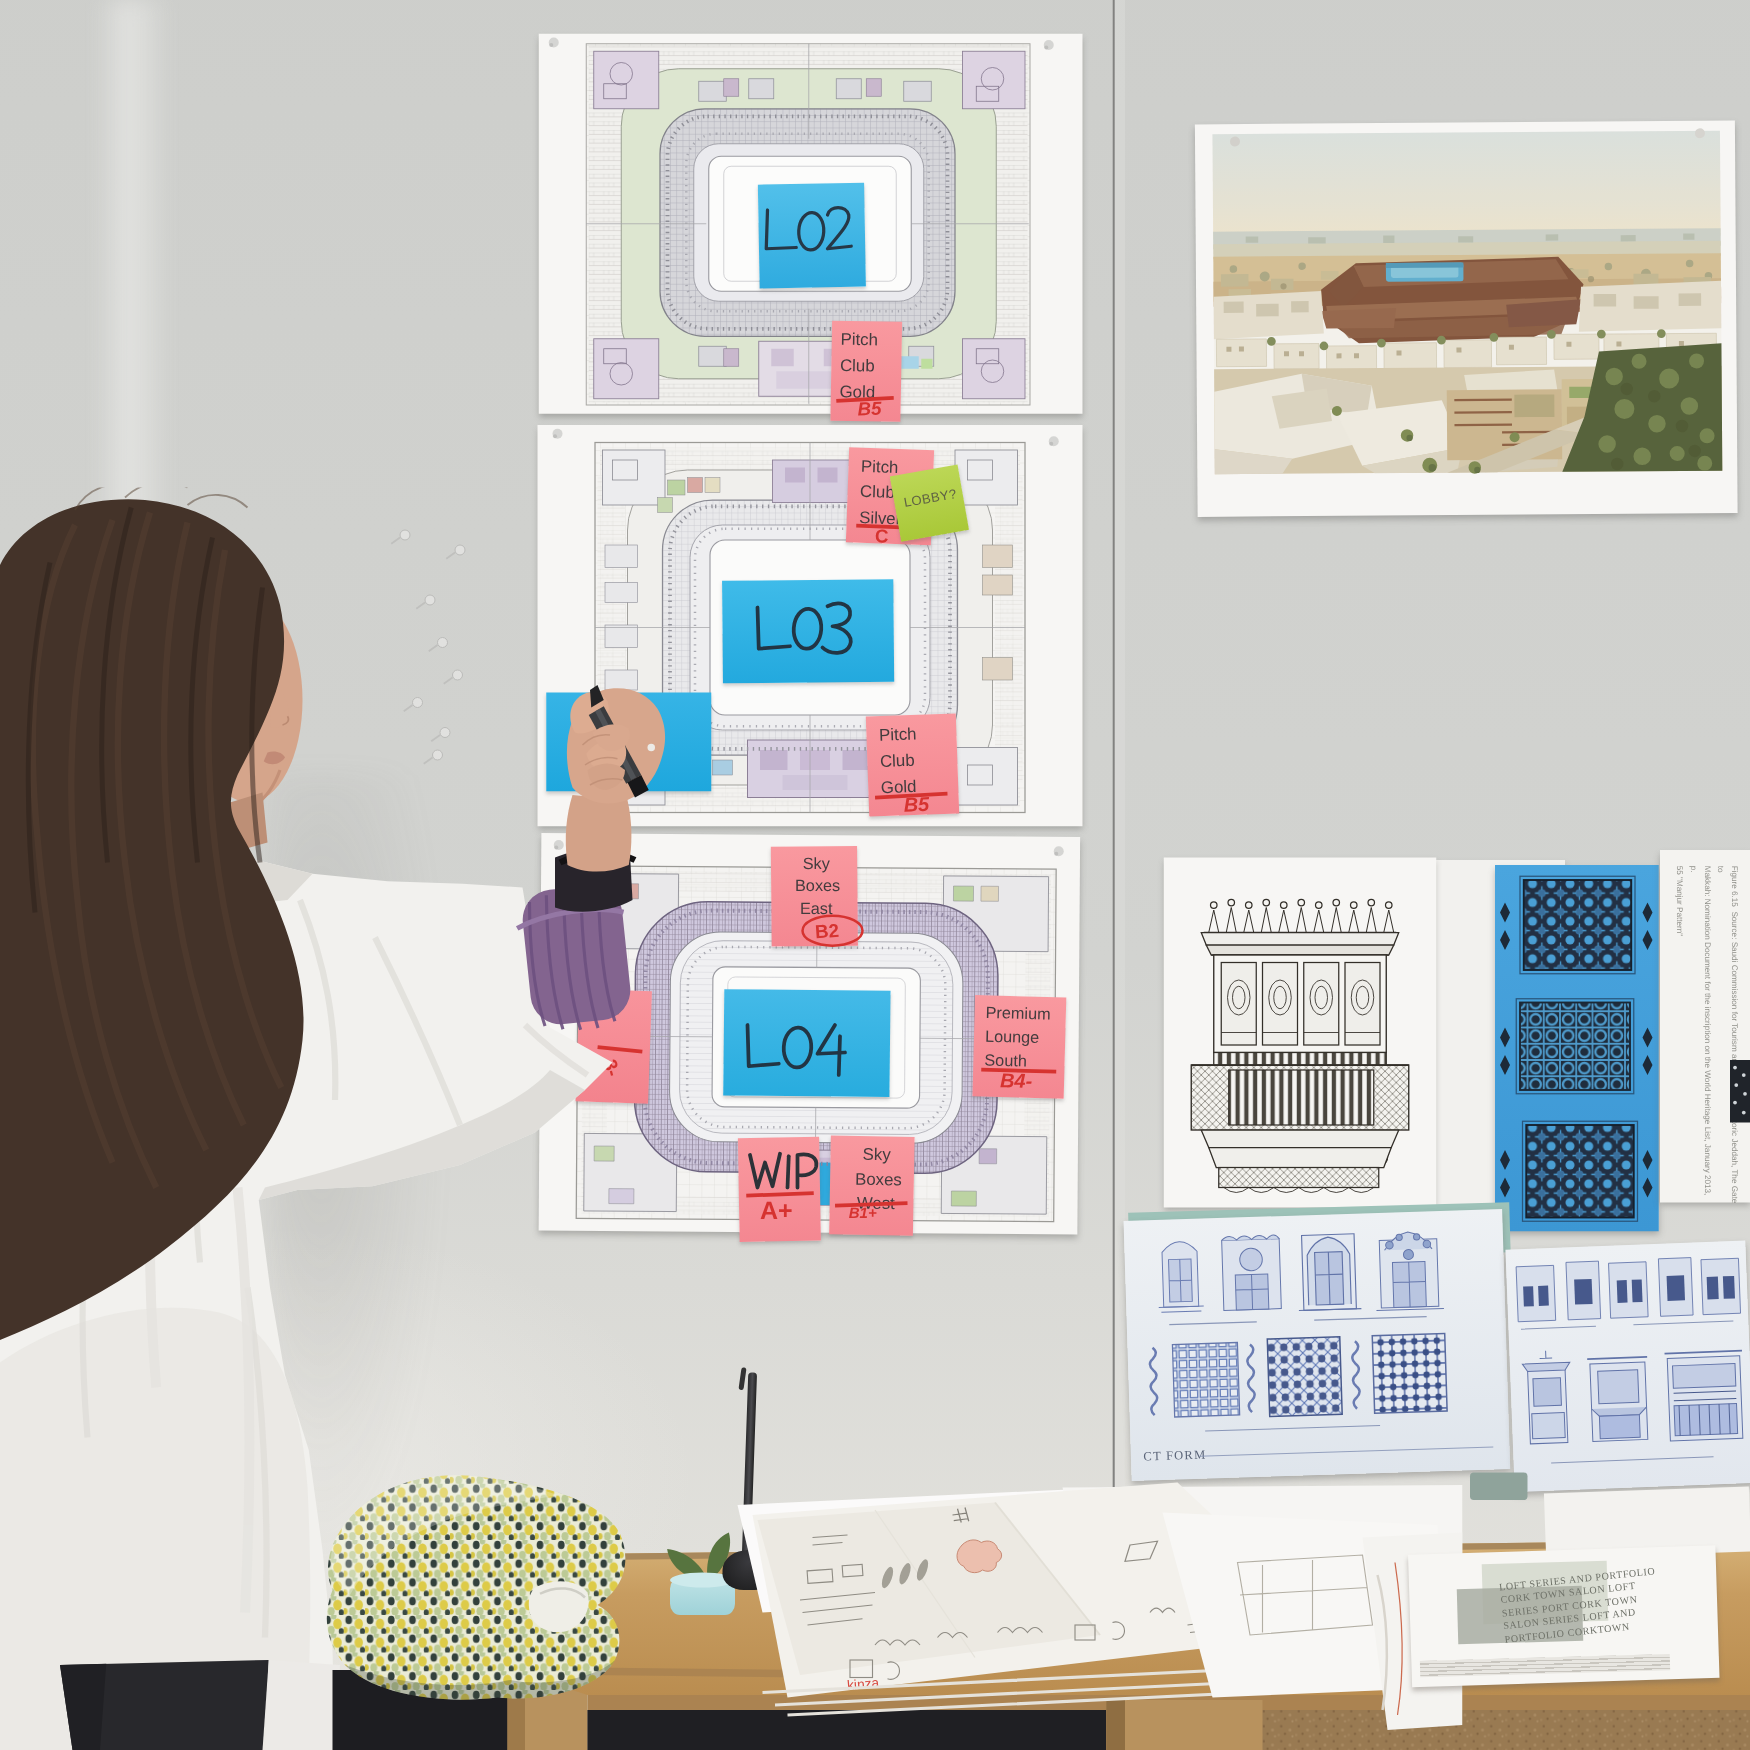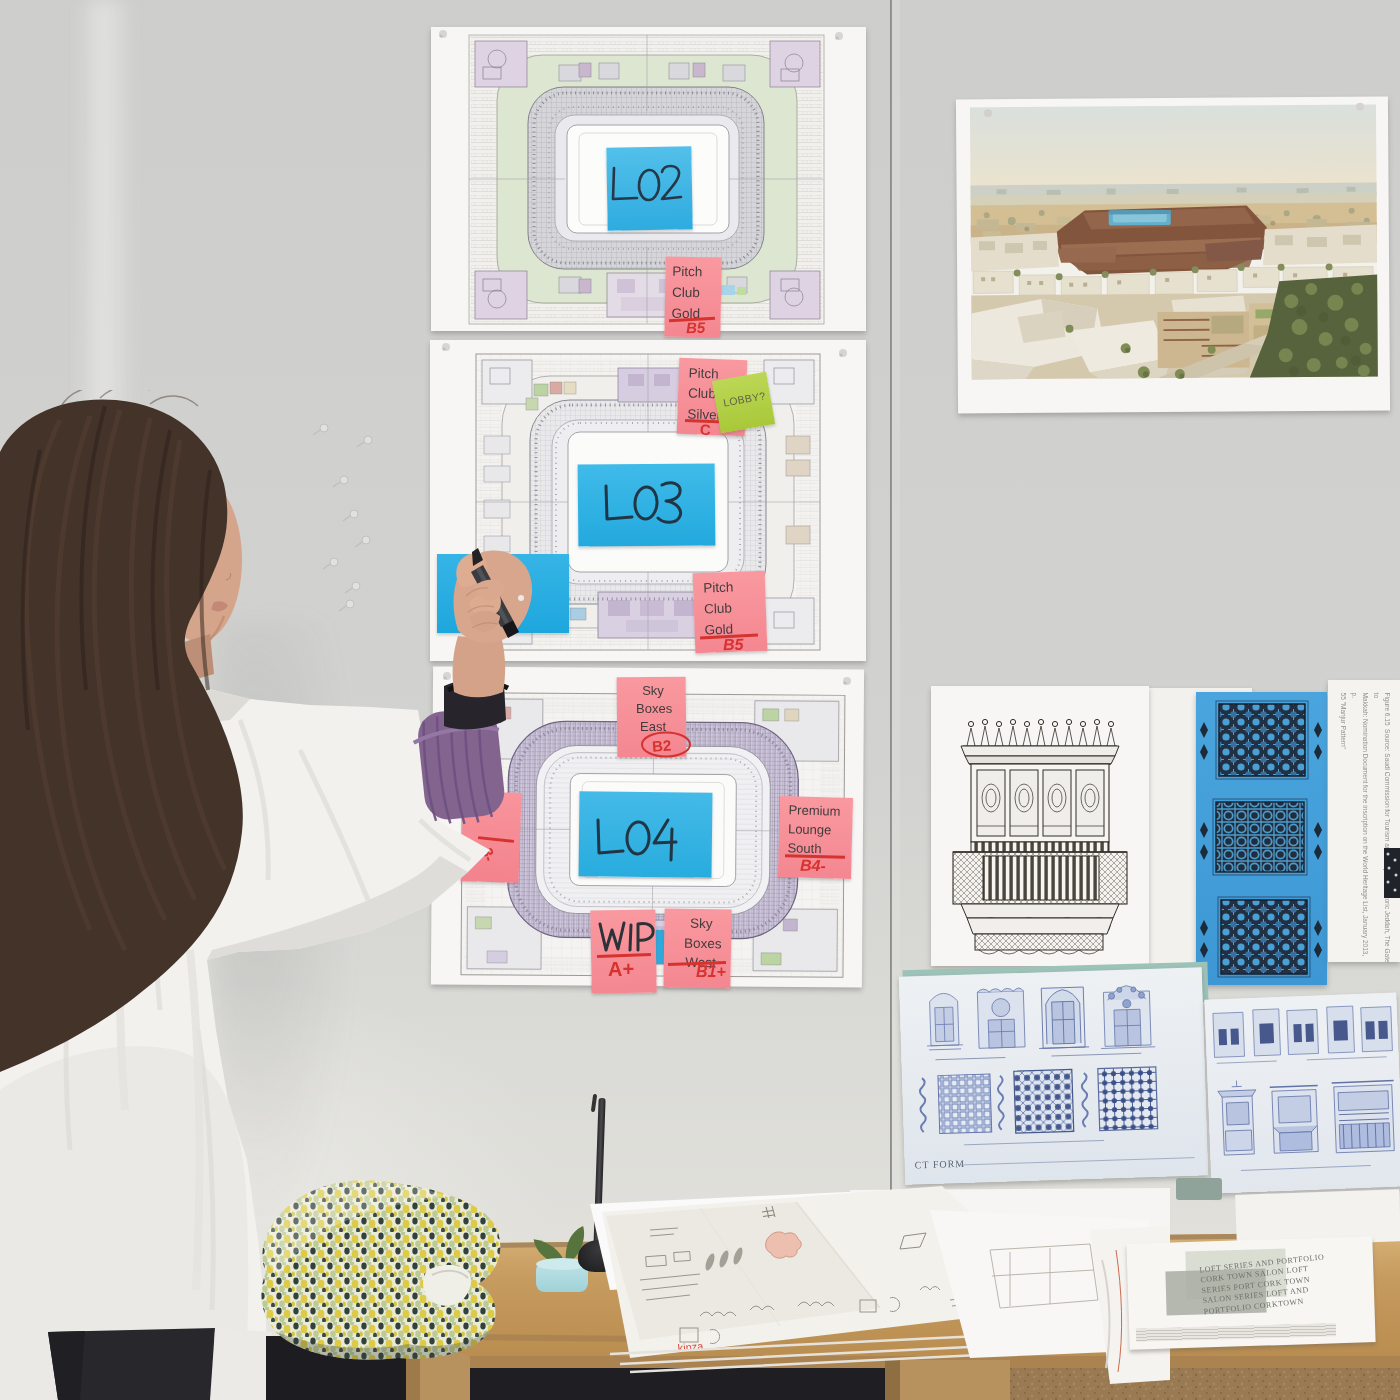--- a/index.html
+++ b/index.html
@@ -323,21 +323,21 @@
 <path d="M35 9 L34 34"></path>
 <path d="M42 34 L42 8 C52 6 58 10 57 17 C56 23 48 25 42 24"></path>
 </g>
 </svg>
 <div class="abs" style="left:597px;top:954px;width:54px;height:3px;background:#d63330;transform:rotate(-2deg);"></div>
 <div class="abs red" style="left:608px;top:958px;font-size:20px;font-weight:bold;">A+</div>
 
 <div class="sticky" style="left:664px;top:909px;width:67px;height:79px;background:linear-gradient(180deg,#f9999f,#f48791);transform:rotate(1deg);"></div>
 <div class="abs hw" style="left:684px;top:914px;font-size:13.5px;line-height:1.45;color:#433c3e;text-align:center;width:34px;transform:rotate(1deg);">Sky<br>Boxes<br>West</div>
 <div class="abs" style="left:668px;top:962px;width:58px;height:2.5px;background:#d63330;transform:rotate(-2deg);"></div>
-<div class="abs red" style="left:696px;top:963px;font-size:16px;font-weight:bold;font-style:italic;">B1+</div>
+<div class="abs red" style="left:679px;top:963px;font-size:12px;font-weight:bold;font-style:italic;">B1+</div>
 
 <div class="paper" style="left:957px;top:98px;width:432px;height:314px;transform:rotate(-0.4deg);">
 <svg width="432" height="314" viewBox="0 0 432 314">
 <defs>
 <linearGradient id="sky" x1="0" y1="0" x2="0" y2="1">
   <stop offset="0" stop-color="#dce3e3"></stop>
             <stop offset="0.5" stop-color="#e4e4dc"></stop>
             <stop offset="1" stop-color="#efe6d2"></stop>
 </linearGradient>
 </defs>

